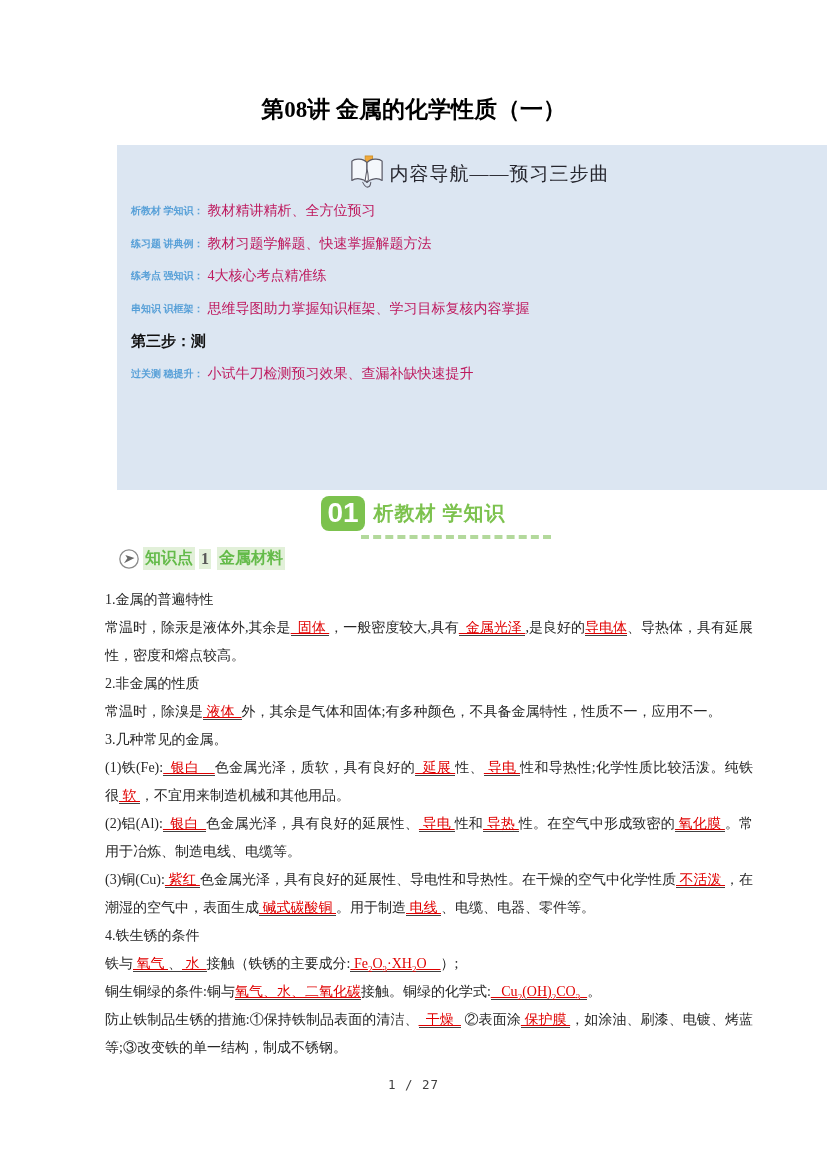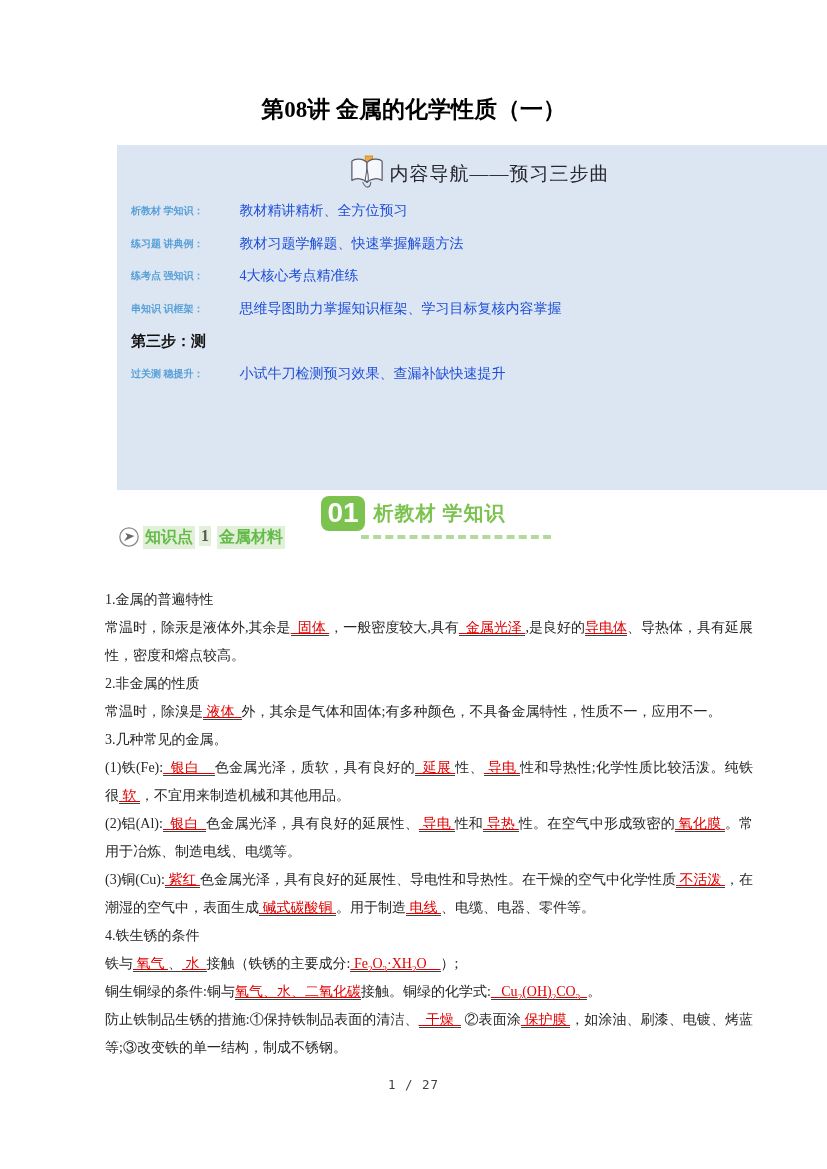--- a/index.html
+++ b/index.html
@@ -27,33 +27,33 @@
     background:var(--blue-bg);box-sizing:border-box;padding:8px 0 0 0;
   }
   .nav-header{
     display:flex;justify-content:center;align-items:center;gap:5px;height:42px;
     font-size:19px;color:#26262e;letter-spacing:1px;
   }
   .nav-steps{padding-left:14px;}
   .nav-heading{height:32.5px;display:flex;align-items:center;font-size:15px;font-weight:bold;color:#111;}
   .nav-row{height:32.5px;display:flex;align-items:center;font-size:14px;}
   .nav-label{color:var(--blue-label);font-weight:bold;font-size:10px;margin-right:4px;white-space:pre;}
-  .nav-text{color:#1d4ed8;margin-left:32px;}
+  .nav-text{color:#be185d;}
   .badge-row{position:absolute;top:496px;left:0;width:100%;display:flex;justify-content:center;}
   .badge-wrap{position:relative;display:inline-flex;align-items:center;gap:9px;}
   .badge-num{
     background:var(--green);color:#fff;font-weight:bold;font-size:28px;
     padding:1px 6px 2px 6px;border-radius:8px;font-family:"Liberation Sans",sans-serif;
   }
   .badge-title{color:var(--green);font-weight:bold;font-size:20px;letter-spacing:1px;}
   .badge-dashes{
     position:absolute;left:40px;bottom:-8px;width:190px;height:0;
     border-bottom:4px dashed var(--green-dash);
   }
-  .kp-row{position:absolute;top:526px;left:118px;display:flex;align-items:flex-start;font-size:16px;}
+  .kp-row{position:absolute;top:547px;left:118px;display:flex;align-items:center;font-size:16px;}
   .kp-icon{display:inline-flex;margin-right:3px;}
   .kp-prefix,.kp-title{color:var(--kp-green);font-weight:bold;background:var(--hl-green);padding:1px 2px;}
   .kp-num{color:#595959;font-weight:bold;margin:0 6px 0 4px;background:var(--hl-green);padding:1px 2px;}
   .content{
     position:absolute;top:586px;left:92px;width:648px;
     font-size:14px;line-height:28px;text-align:justify;color:var(--ink);margin-left:13px;
   }
   .para{margin:0;}
   .ans{color:var(--red);border-bottom:1px solid var(--blank-line);text-decoration:underline;}
   .blank-join{border-bottom:1px solid var(--blank-line);}

